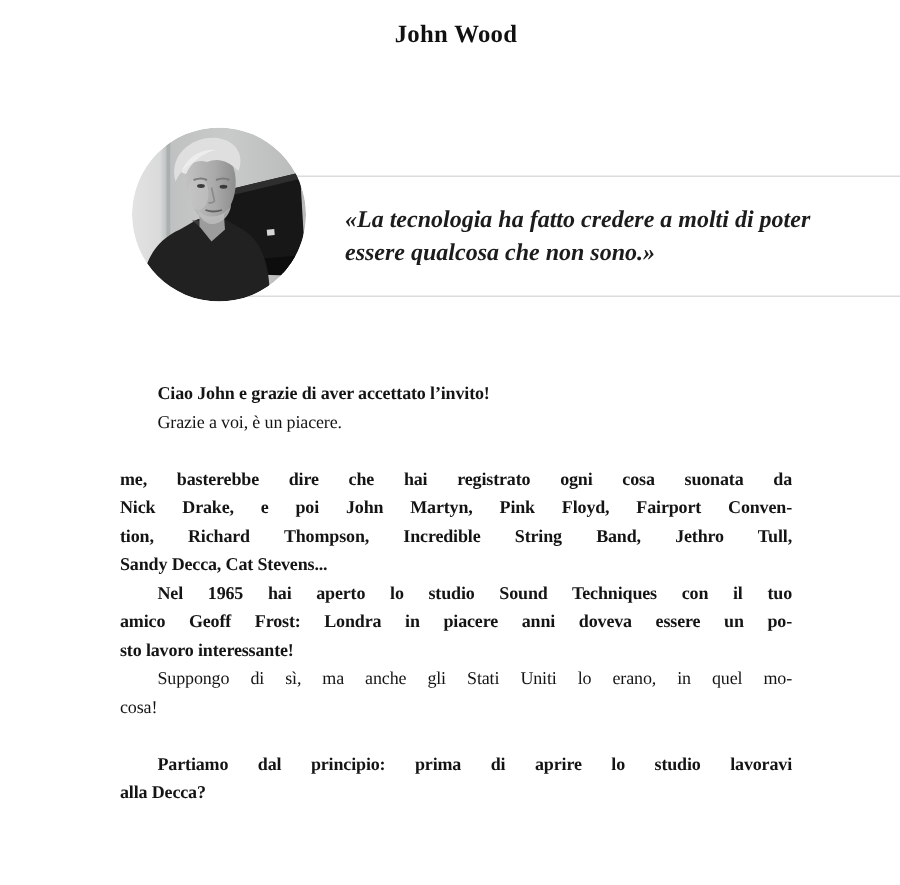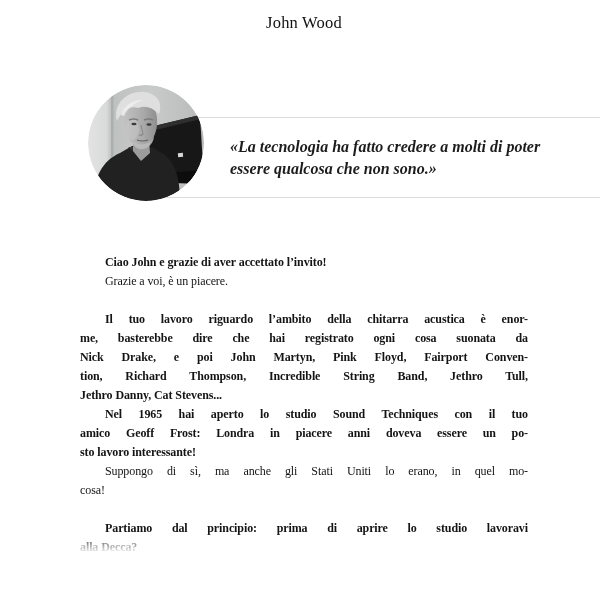--- a/index.html
+++ b/index.html
@@ -12,21 +12,21 @@
     overflow: hidden;
   }
   .page { position: absolute; inset: 0; background: #ffffff; }
 
   
   .title {
     position: absolute;
     left: 80px; width: 448px; top: 13px;
     text-align: center;
     font-size: 16.5px;
-    font-weight: normal;
+    font-weight: bold;
     color: #111111;
     letter-spacing: 0.2px;
   }
 
   
   .quote-band {
     position: absolute;
     left: 150px; right: 0; top: 103px; height: 81px;
     border-top: 1px solid #dcdcdc;
     border-bottom: 1px solid #dcdcdc;
@@ -150,25 +150,24 @@
 
   <div class="body">
       <div class="para q">
         <div class="line first last">Ciao John e grazie di aver accettato l’invito!</div>
       </div>
       <div class="para a">
         <div class="line first last">Grazie a voi, è un piacere.</div>
       </div>
       <div class="spacer"></div>
       <div class="para q">
-        <div class="line first">Il tuo lavoro riguardo l’ambito della chitarra acustica è enor-</div>
         <div class="line">me, basterebbe dire che hai registrato ogni cosa suonata da</div>
         <div class="line">Nick Drake, e poi John Martyn, Pink Floyd, Fairport Conven-</div>
         <div class="line">tion, Richard Thompson, Incredible String Band, Jethro Tull,</div>
-        <div class="line last">Jethro Danny, Cat Stevens...</div>
+        <div class="line last">Sandy Decca, Cat Stevens...</div>
       </div>
       <div class="para q">
         <div class="line first">Nel 1965 hai aperto lo studio Sound Techniques con il tuo</div>
         <div class="line">amico Geoff Frost: Londra in piacere anni doveva essere un po-</div>
         <div class="line last">sto lavoro interessante!</div>
       </div>
       <div class="para a">
         <div class="line first">Suppongo di sì, ma anche gli Stati Uniti lo erano, in quel mo-</div>
         <div class="line last">cosa!</div>
       </div>

